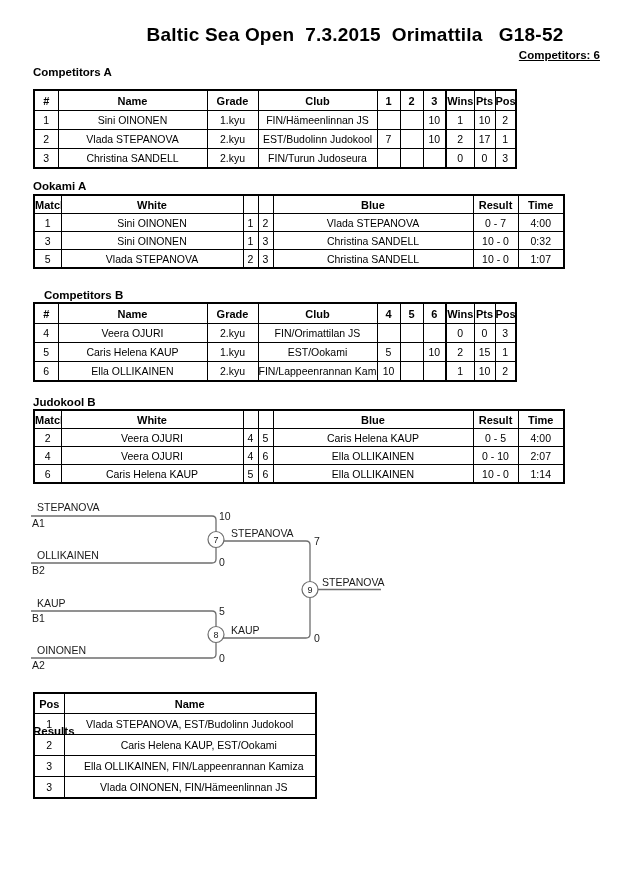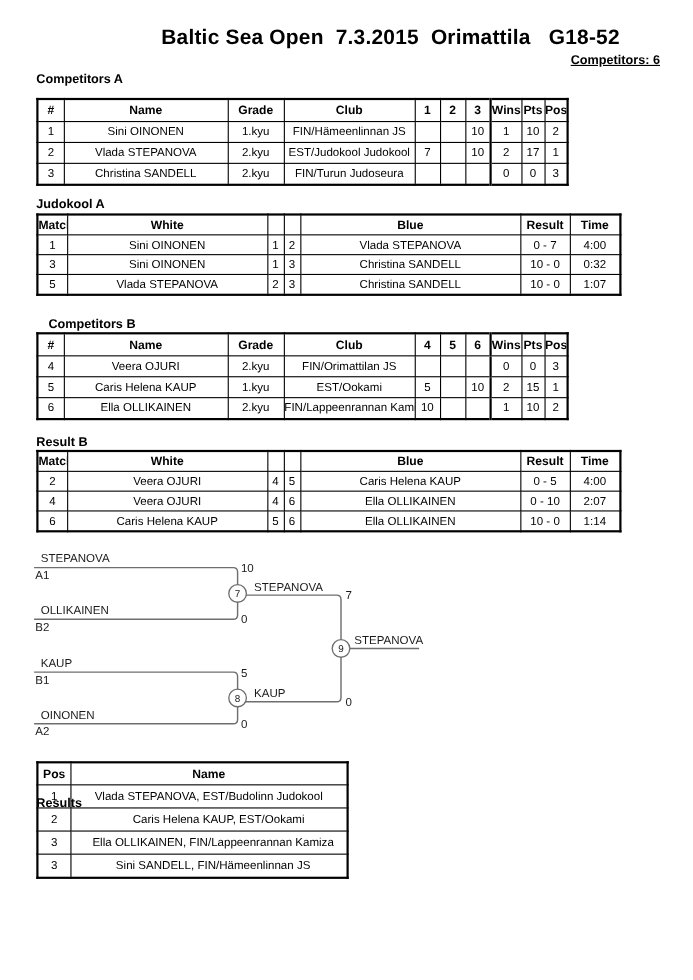--- a/index.html
+++ b/index.html
@@ -73,21 +73,21 @@
     <td></td>
     <td>10</td>
     <td class="bl">1</td>
     <td>10</td>
     <td>2</td>
   </tr>
   <tr>
     <td>2</td>
     <td class="l">Vlada STEPANOVA</td>
     <td>2.kyu</td>
-    <td class="l">EST/Judokool Judokool</td>
+    <td class="l">EST/Budolinn Judokool</td>
     <td>7</td>
     <td></td>
     <td>10</td>
     <td class="bl">2</td>
     <td>17</td>
     <td>1</td>
   </tr>
   <tr>
     <td>3</td>
     <td class="l">Christina SANDELL</td>
@@ -96,21 +96,21 @@
     <td></td>
     <td></td>
     <td></td>
     <td class="bl">0</td>
     <td>0</td>
     <td>3</td>
   </tr>
 </tbody>
   </table>
 
-<div class="abs section-title" style="top:180px;left:33px;width:530px;">Judokool A</div>
+<div class="abs section-title" style="top:180px;left:33px;width:530px;">Ookami A</div>
 <table class="tbl match" style="top:194px;width:530px;">
   <colgroup>
       <col style="width:27px">
       <col style="width:182px">
       <col style="width:15px">
       <col style="width:15px">
       <col style="width:200px">
       <col style="width:45px">
       <col style="width:46px">
     </colgroup>
@@ -213,21 +213,21 @@
     <td>10</td>
     <td></td>
     <td></td>
     <td class="bl">1</td>
     <td>10</td>
     <td>2</td>
   </tr>
 </tbody>
   </table>
 
-<div class="abs section-title" style="top:396px;left:33px;width:530px;">Result B</div>
+<div class="abs section-title" style="top:396px;left:33px;width:530px;">Judokool B</div>
 <table class="tbl match" style="top:409px;width:530px;">
   <colgroup>
       <col style="width:27px">
       <col style="width:182px">
       <col style="width:15px">
       <col style="width:15px">
       <col style="width:200px">
       <col style="width:45px">
       <col style="width:46px">
     </colgroup>
@@ -326,16 +326,16 @@
   <tr>
     <td>2</td>
     <td class="l" style="padding-left:18px">Caris Helena KAUP, EST/Ookami</td>
   </tr>
   <tr>
     <td>3</td>
     <td class="l" style="padding-left:8px">Ella OLLIKAINEN, FIN/Lappeenrannan Kamiza</td>
   </tr>
   <tr>
     <td>3</td>
-    <td class="l" style="padding-left:8px">Sini SANDELL, FIN/Hämeenlinnan JS</td>
+    <td class="l" style="padding-left:8px">Vlada OINONEN, FIN/Hämeenlinnan JS</td>
   </tr>
 </tbody>
   </table>
 
 </body></html>

